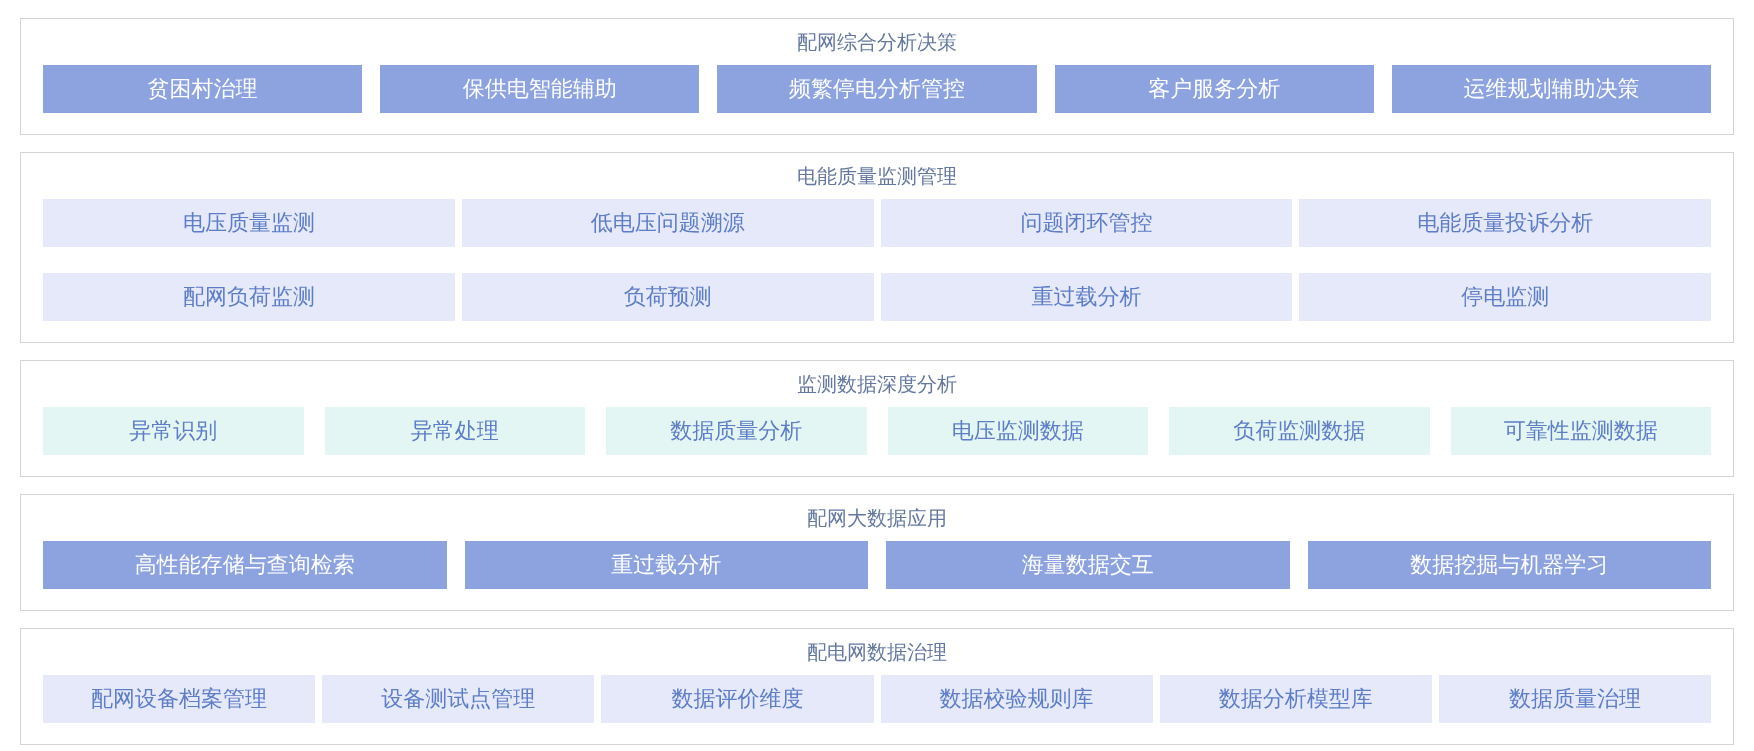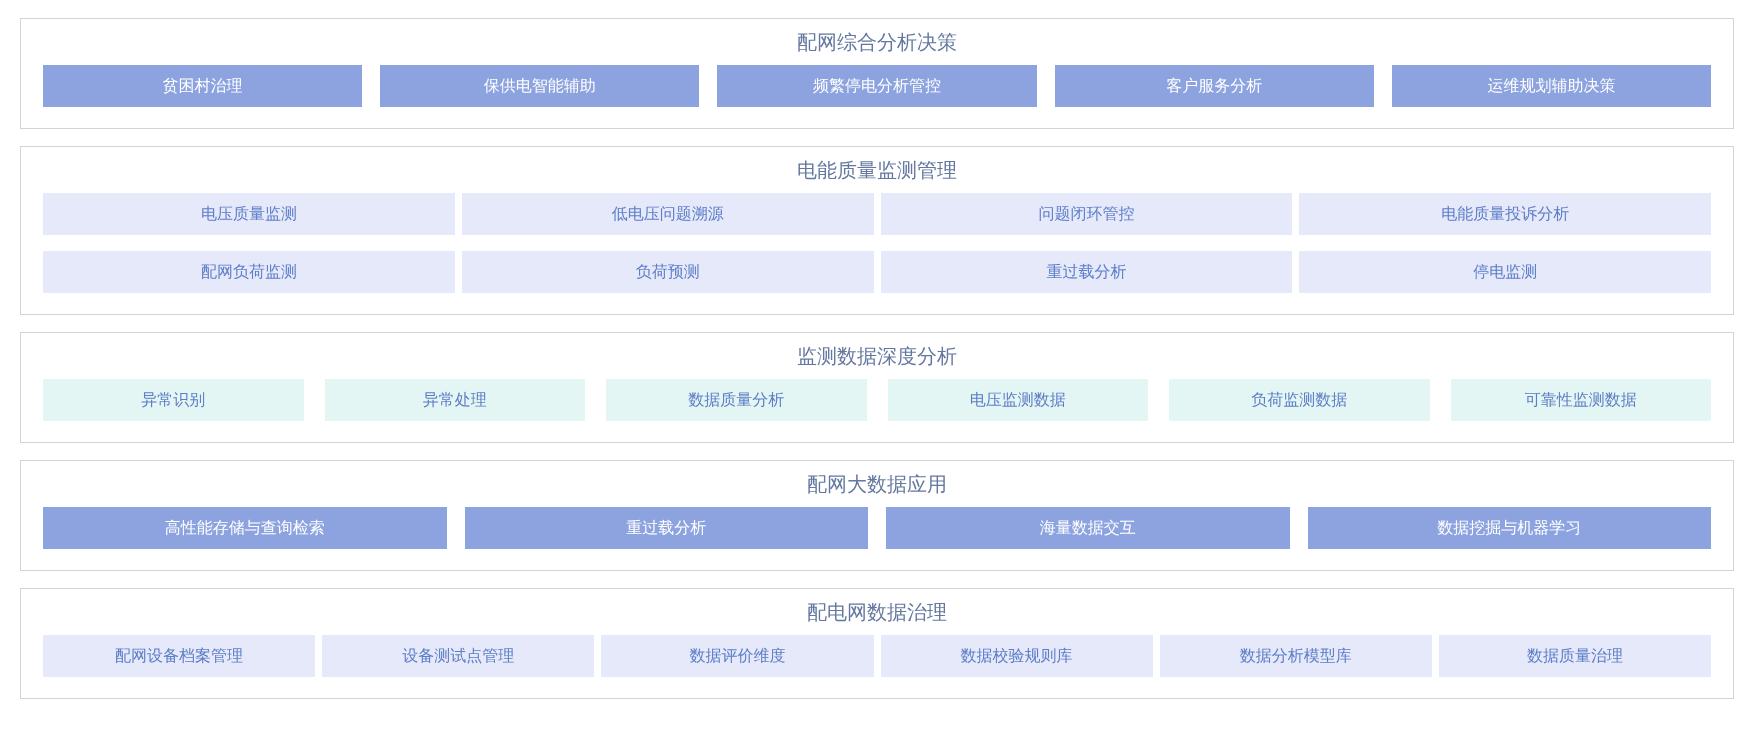--- a/index.html
+++ b/index.html
@@ -30,34 +30,34 @@
     font-weight: 400;
     color: var(--title-text, #64789f);
     line-height: 28px;
     margin-bottom: 9px;
   }
 
   .tile-row {
     display: flex;
     width: 100%;
   }
-  .tile-row + .tile-row { margin-top: 16px; }
+  .tile-row + .tile-row { margin-top: 26px; }
   .tile-row.solid    { gap: 18px; }
   .tile-row.lavender { gap: 7px; }
   .tile-row.mint     { gap: 21px; }
 
   .tile {
     flex: 1 1 0;
-    height: 42px;
+    height: 48px;
     border: none;
     display: flex;
     align-items: center;
     justify-content: center;
     font-family: inherit;
-    font-size: 16px;
+    font-size: 22px;
     cursor: pointer;
     white-space: nowrap;
     overflow: hidden;
   }
 
   .tile.solid {
     background: var(--solid-btn-bg, #8da3e0);
     color: var(--solid-btn-text, #ffffff);
   }
   .tile.lavender {

